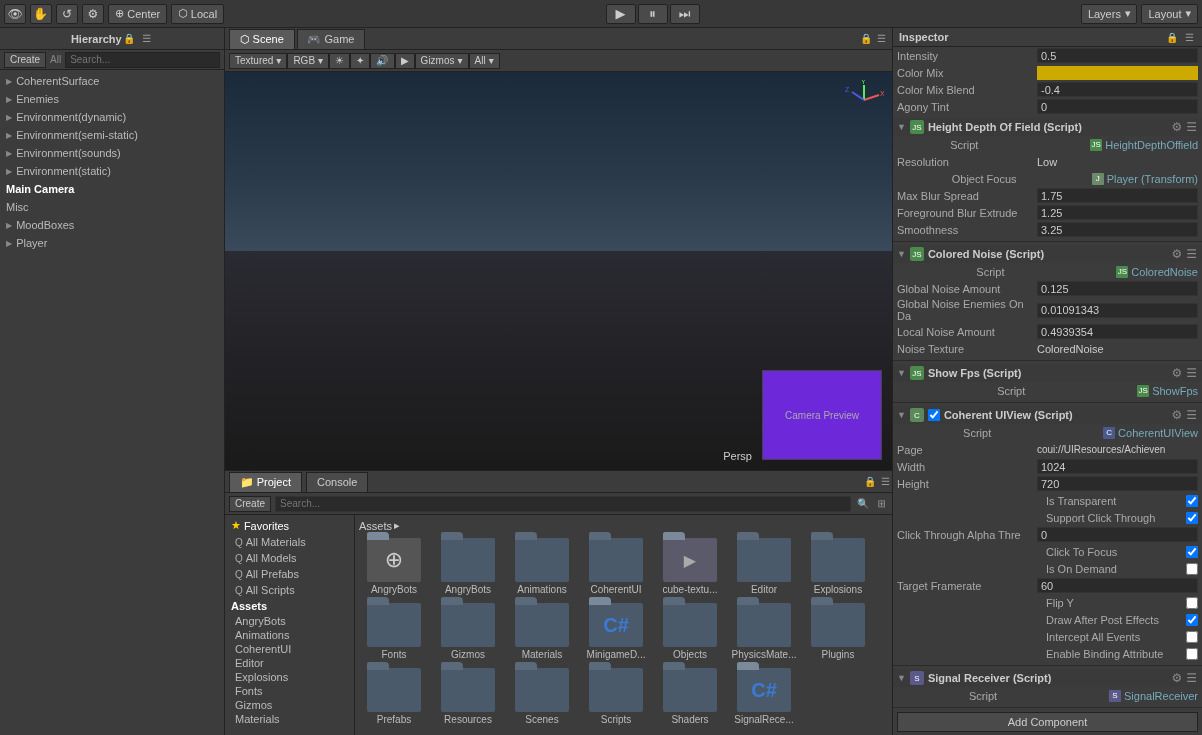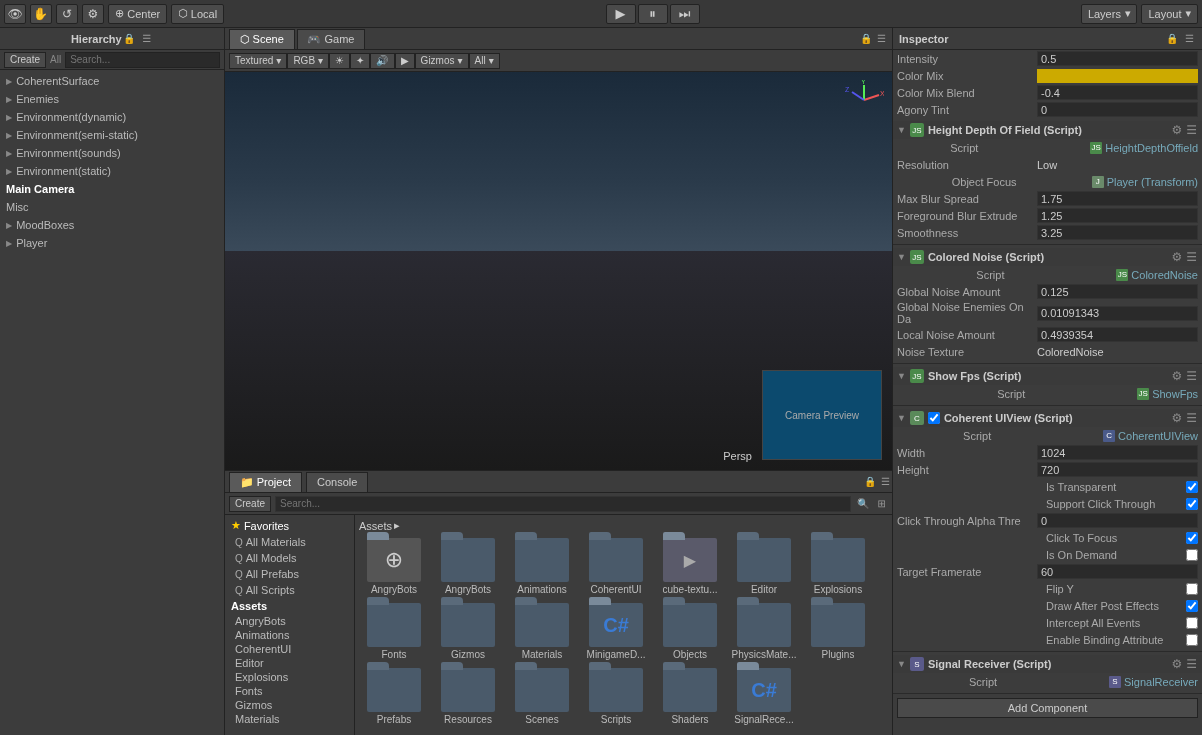--- a/index.html
+++ b/index.html
@@ -239,21 +239,21 @@
       overflow: hidden;
     }
 
     
     .camera-preview {
       position: absolute;
       bottom: 10px;
       right: 10px;
       width: 120px;
       height: 90px;
-      background: #0c4a6e;
+      background: #6d28d9;
       border: 1px solid #444;
     }
     .camera-preview-label {
       position: absolute;
       top: 50%;
       left: 50%;
       transform: translate(-50%, -50%);
       color: #aaa;
       font-size: 10px;
       white-space: nowrap;
@@ -1112,20 +1112,24 @@
         </div>
       </div>
       <div class="inspector-row">
         <span class="inspector-label">Script</span>
         <div class="script-ref">
           <div class="script-icon script-icon-blue">C</div>
           <span class="inspector-value-ref">CoherentUIView</span>
         </div>
       </div>
       <div class="inspector-row">
+        <span class="inspector-label">Page</span>
+        <span class="inspector-value" style="font-size:10px;overflow:hidden;text-overflow:ellipsis;white-space:nowrap;">coui://UIResources/Achieven</span>
+      </div>
+      <div class="inspector-row">
         <span class="inspector-label">Width</span>
         <input class="inspector-value-input" type="text" value="1024" style="">
       </div>
       <div class="inspector-row">
         <span class="inspector-label">Height</span>
         <input class="inspector-value-input" type="text" value="720" style="">
       </div>
       <div class="inspector-row">
         <span class="inspector-label">Is Transparent</span>
         <input class="inspector-checkbox" type="checkbox" checked="" style="">

